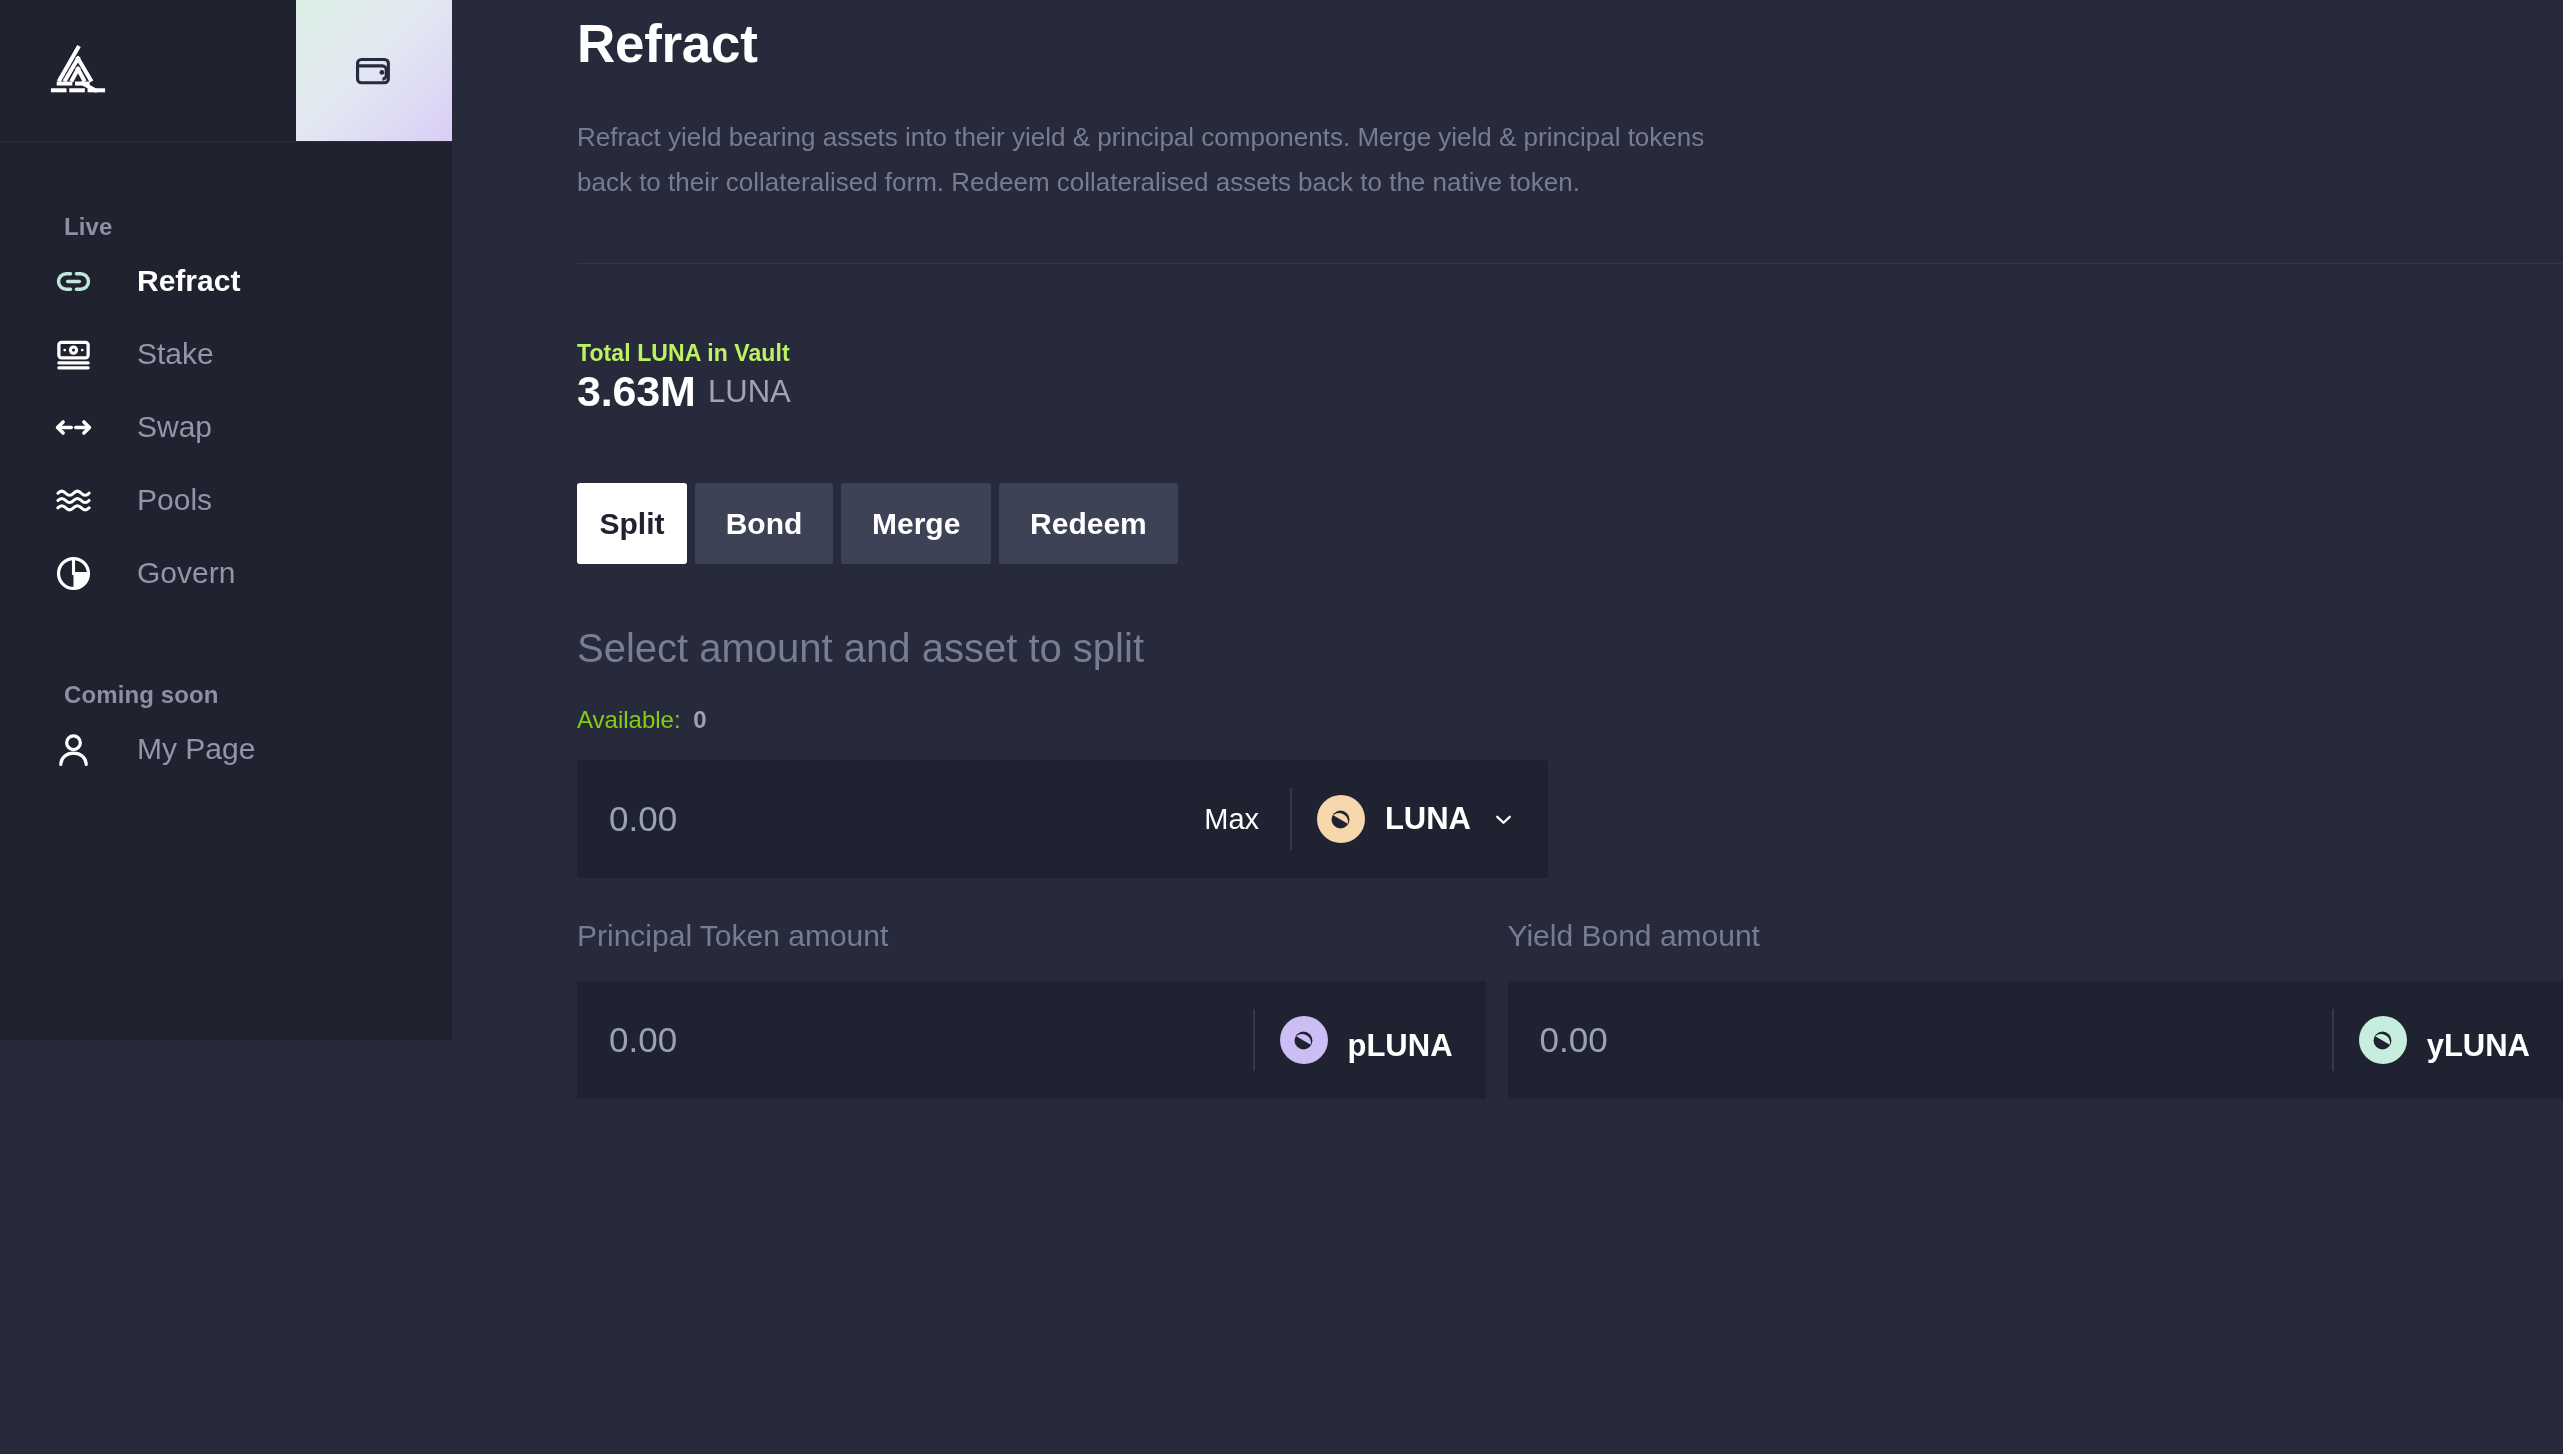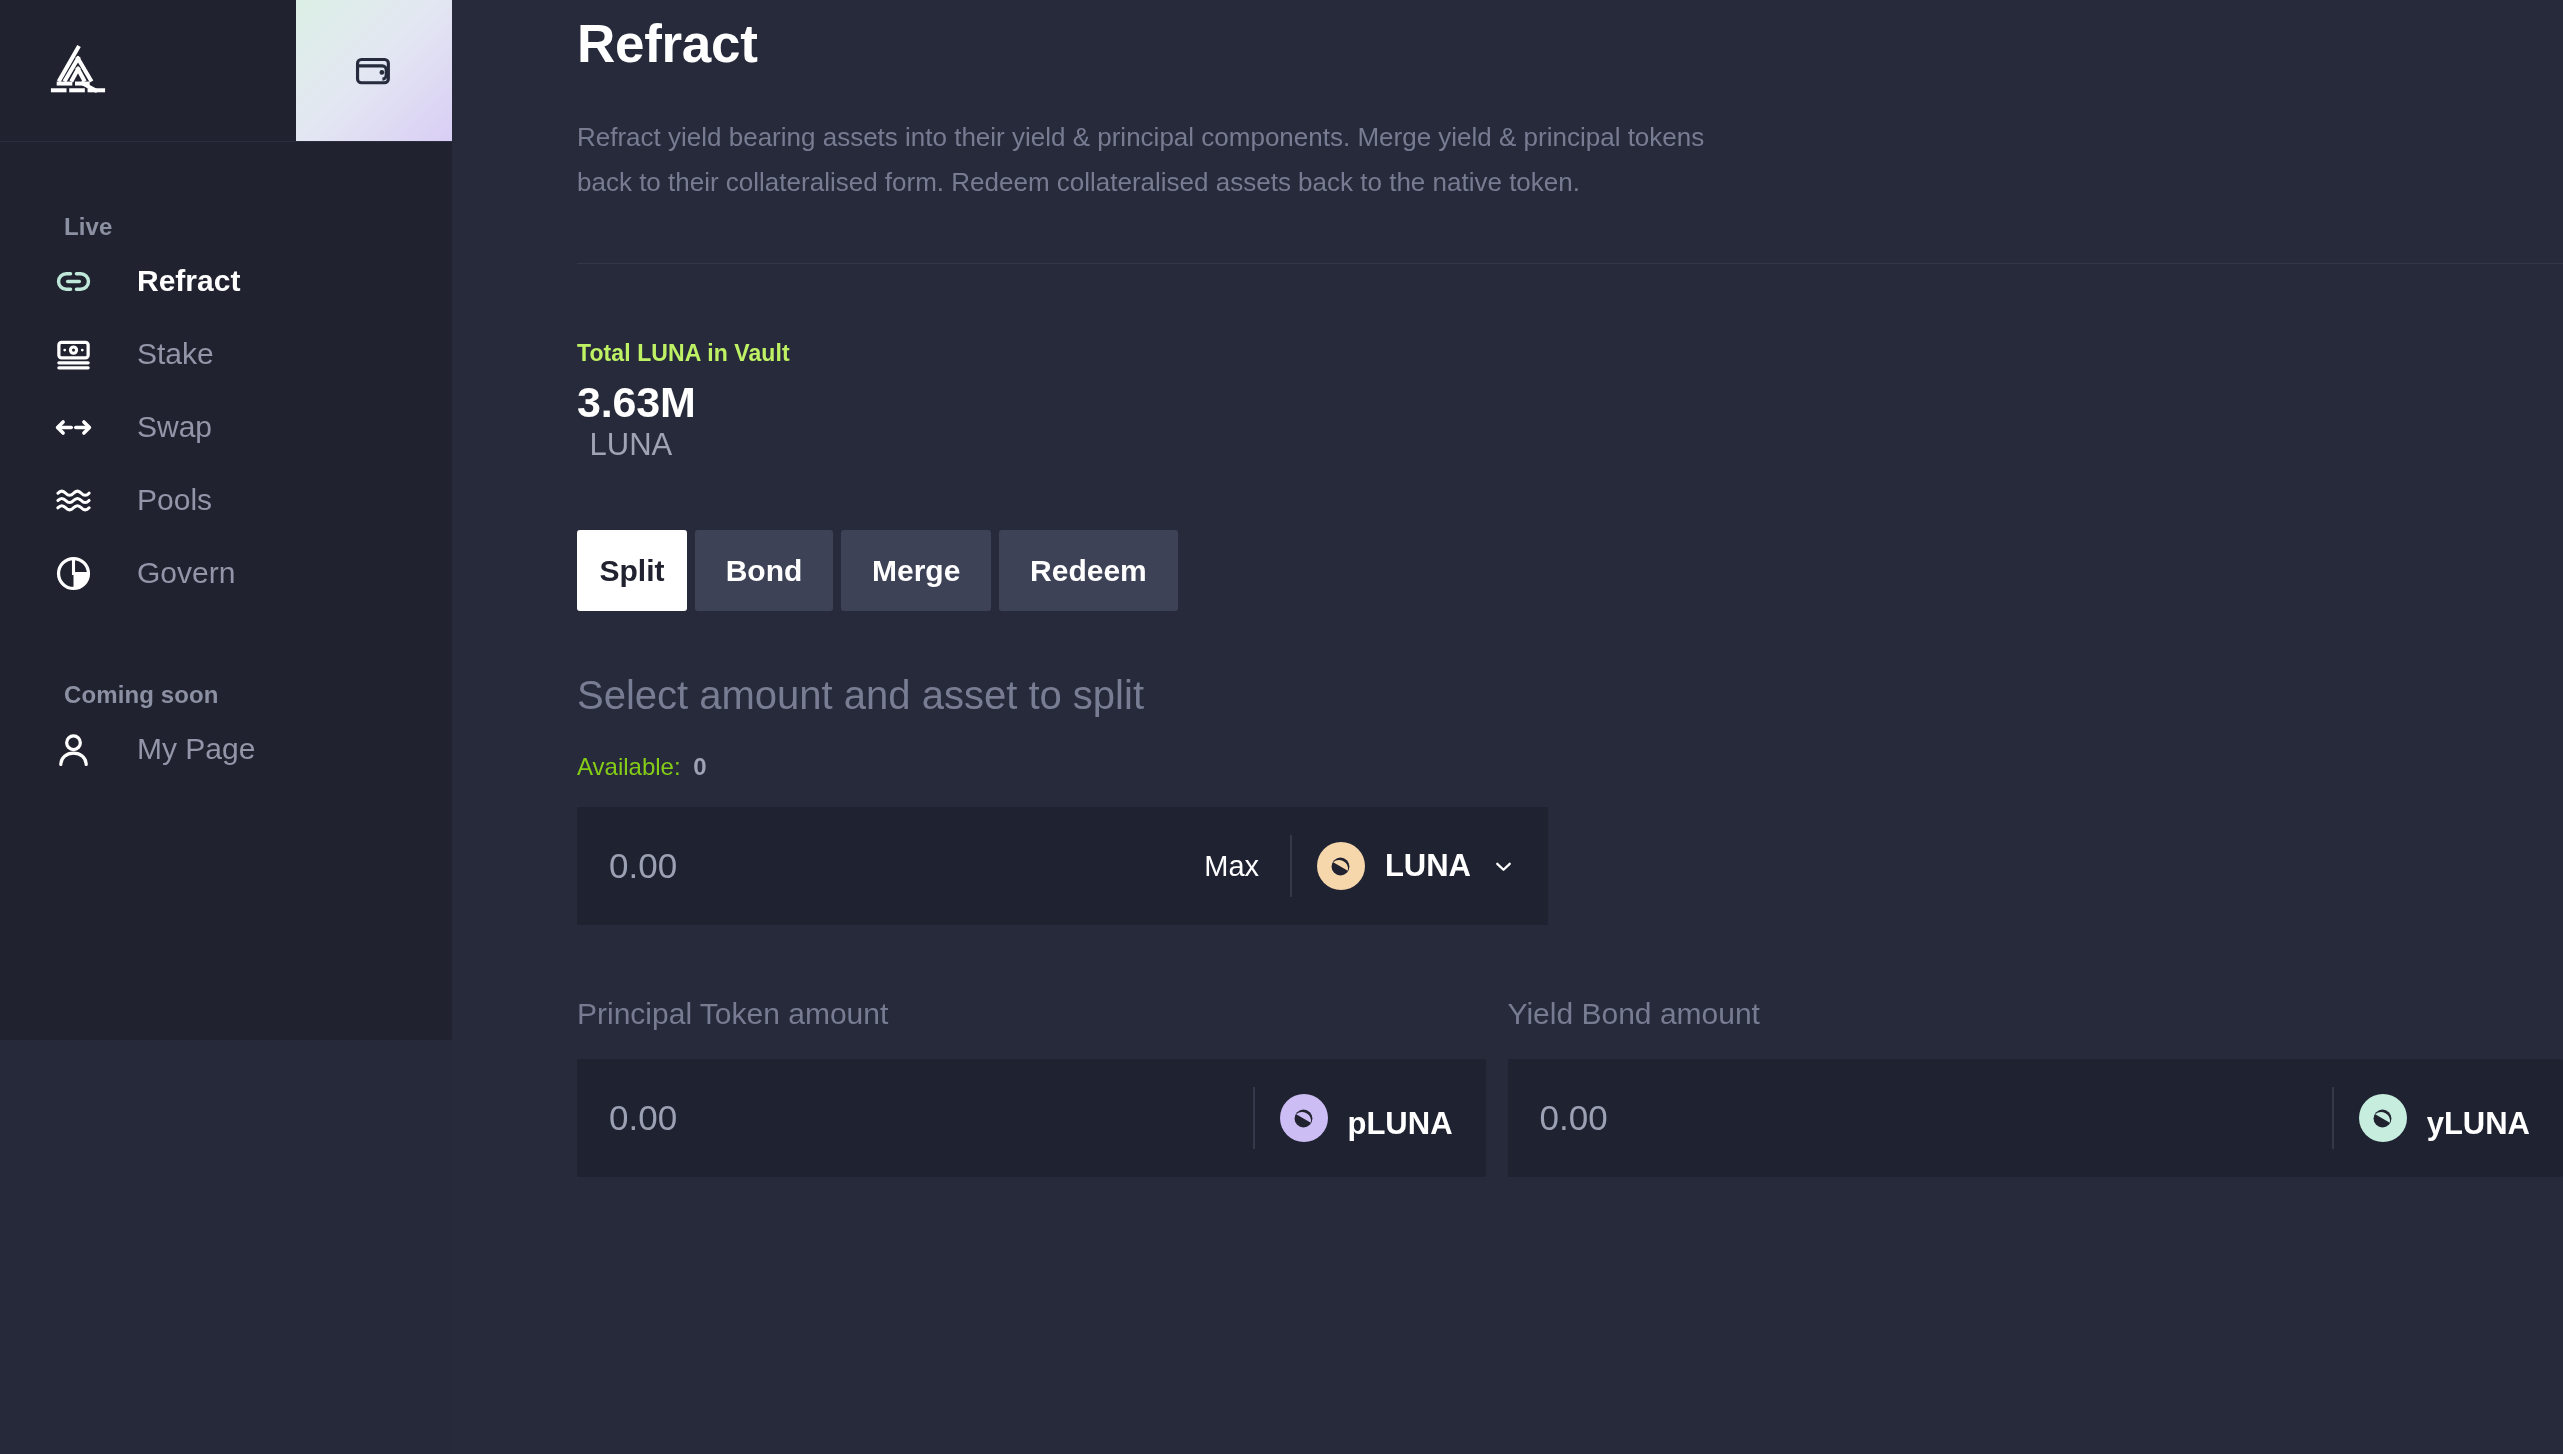--- a/index.html
+++ b/index.html
@@ -72,21 +72,21 @@
   }
   .divider {
     height:1.9px; background:#34374A; margin-top:58px;
     margin-right:0; width:1987px;
   }
 
   .stat-label {
     color:#bef264; font-size:23px; font-weight:700;
     margin-top:76px; letter-spacing:0.1px;
   }
-  .stat-row { display:flex; align-items:flex-start; margin-top:11px;flex-direction:column; }
+  .stat-row { display:flex; align-items:center; margin-top:0; }
   .stat-value { color:#FFFFFF; font-size:43px; font-weight:700; letter-spacing:-0.2px; }
   .stat-unit { color:#9FA3B4; font-size:31px; margin-left:12.6px; font-weight:400; }
 
   .tabs { display:flex; gap:7.7px; margin-top:67px; }
   .tab {
     min-width:110px; height:81px; padding:0 31px;
     background:#3E4257; color:#FFFFFF;
     display:flex; align-items:center; justify-content:center;
     font-size:30px; font-weight:700; cursor:pointer;
     border:none; border-radius:2.9px;
@@ -127,21 +127,21 @@
   .token-icon.pluna { background:#CDBDF5; }
   .token-icon.yluna { background:#C6EDDD; }
   .token-icon svg { width:25px; height:25px; display:block; }
   .token-name {
     color:#FFFFFF; font-size:31px; font-weight:700; margin-left:20px;
     white-space:nowrap;
   }
   .chev { margin-left:21px; display:flex; align-items:center; }
   .chev svg { width:23px; height:23px; }
 
-  .outputs { display:flex; margin-top:72px; gap:22px; }
+  .outputs { display:flex; margin-top:41px; gap:22px; }
   .out-col { width:971px; }
   .out-col.wide { width:1128px; }
   .out-label { color:#787C92; font-size:30px; font-weight:400; }
   .out-box {
     height:118px; background:#1F2231; margin-top:28px;
     display:flex; align-items:center; border-radius:1.9px;
   }
   .out-value { color:#9BA0B3; font-size:35px; padding-left:32px; flex:1; font-weight:400; }
   .out-token { display:flex; align-items:flex-end; padding-right:33px; }
 </style>

